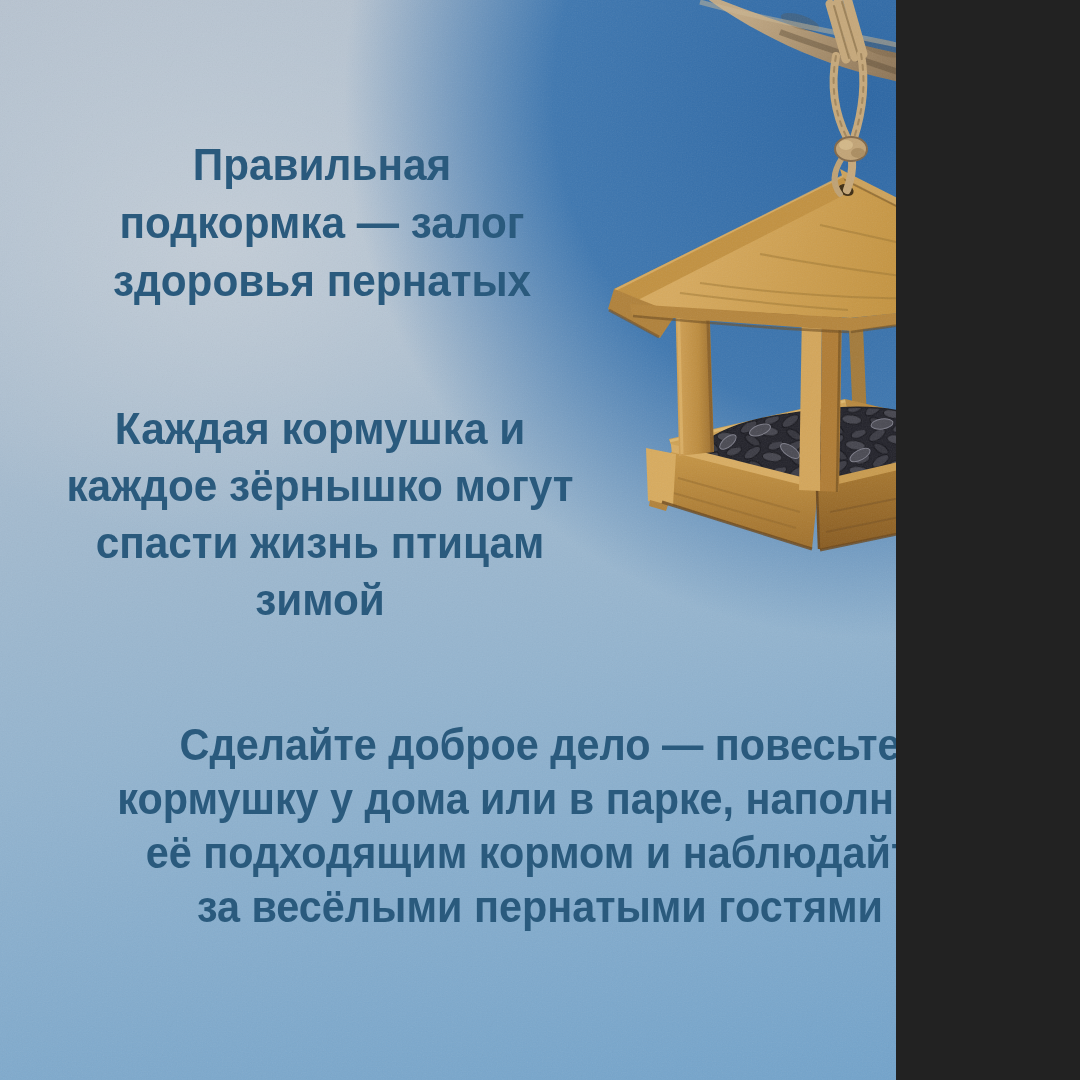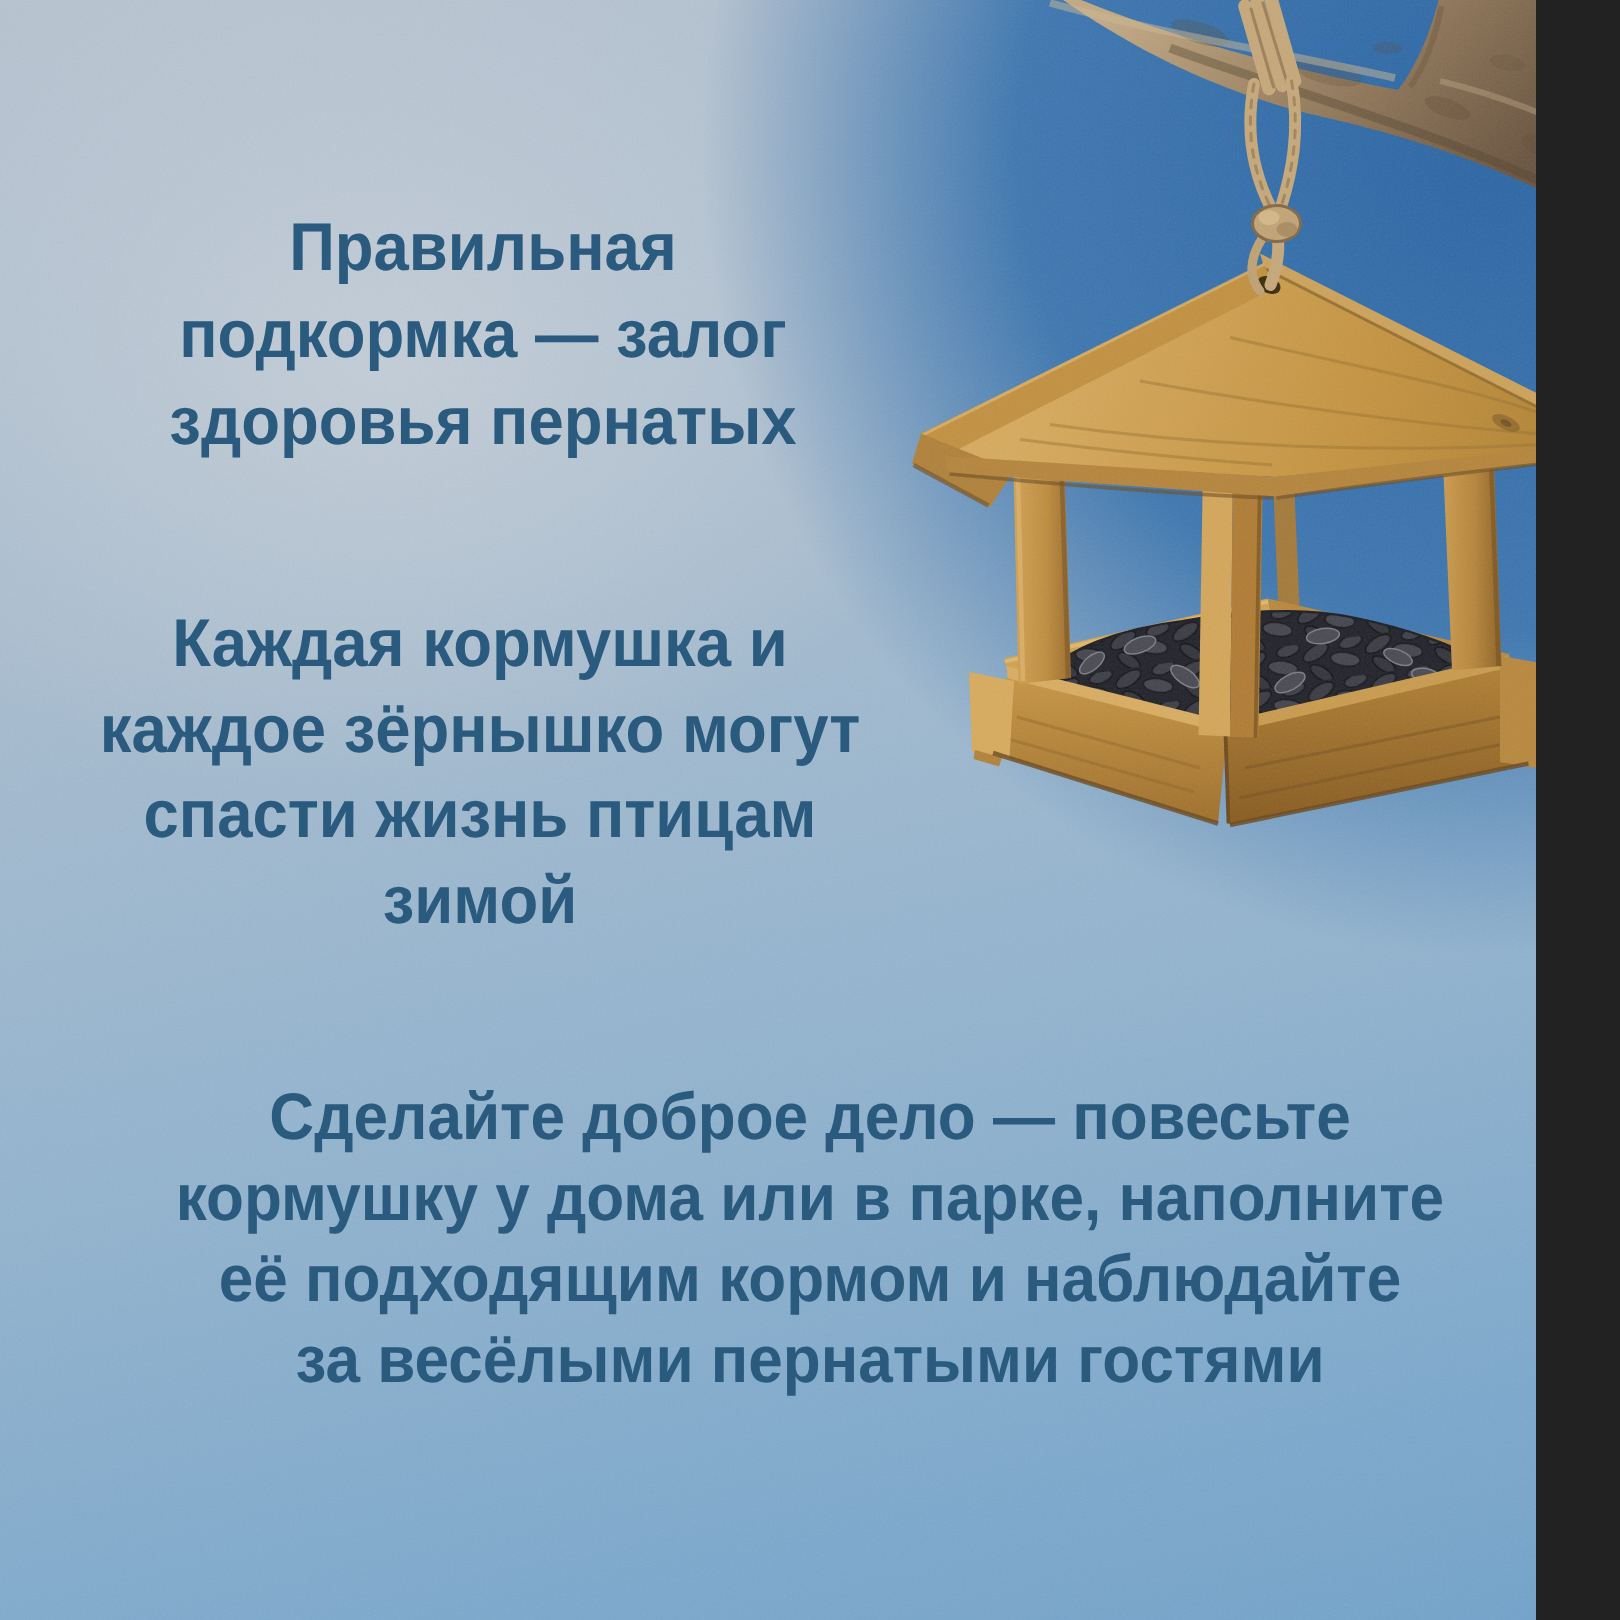--- a/index.html
+++ b/index.html
@@ -1,18 +1,18 @@
 <!DOCTYPE html>
 <html><head>
 <meta charset="utf-8">
 <style>
   html,body{margin:0;padding:0;background:#222;}
   .stage{
     position:relative;
-    width:1024px;height:1080px;
+    width:896px;height:1080px;
     overflow:hidden;
     font-family:"Liberation Sans","DejaVu Sans",sans-serif;
   }
   .sky{
     position:absolute;inset:0;
     background:
       radial-gradient(ellipse 700px 720px at 97% 9%, #2b66a4 0%, #3e77b0 45%, rgba(62,119,176,0) 75%),
       radial-gradient(ellipse 560px 430px at 25% 22%, rgba(196,206,216,.95) 0%, rgba(196,206,216,0) 70%),
       linear-gradient(168deg, #b7c3d0 0%, #a7bccf 35%, #93b4cf 62%, #72a3cb 100%);
   }

